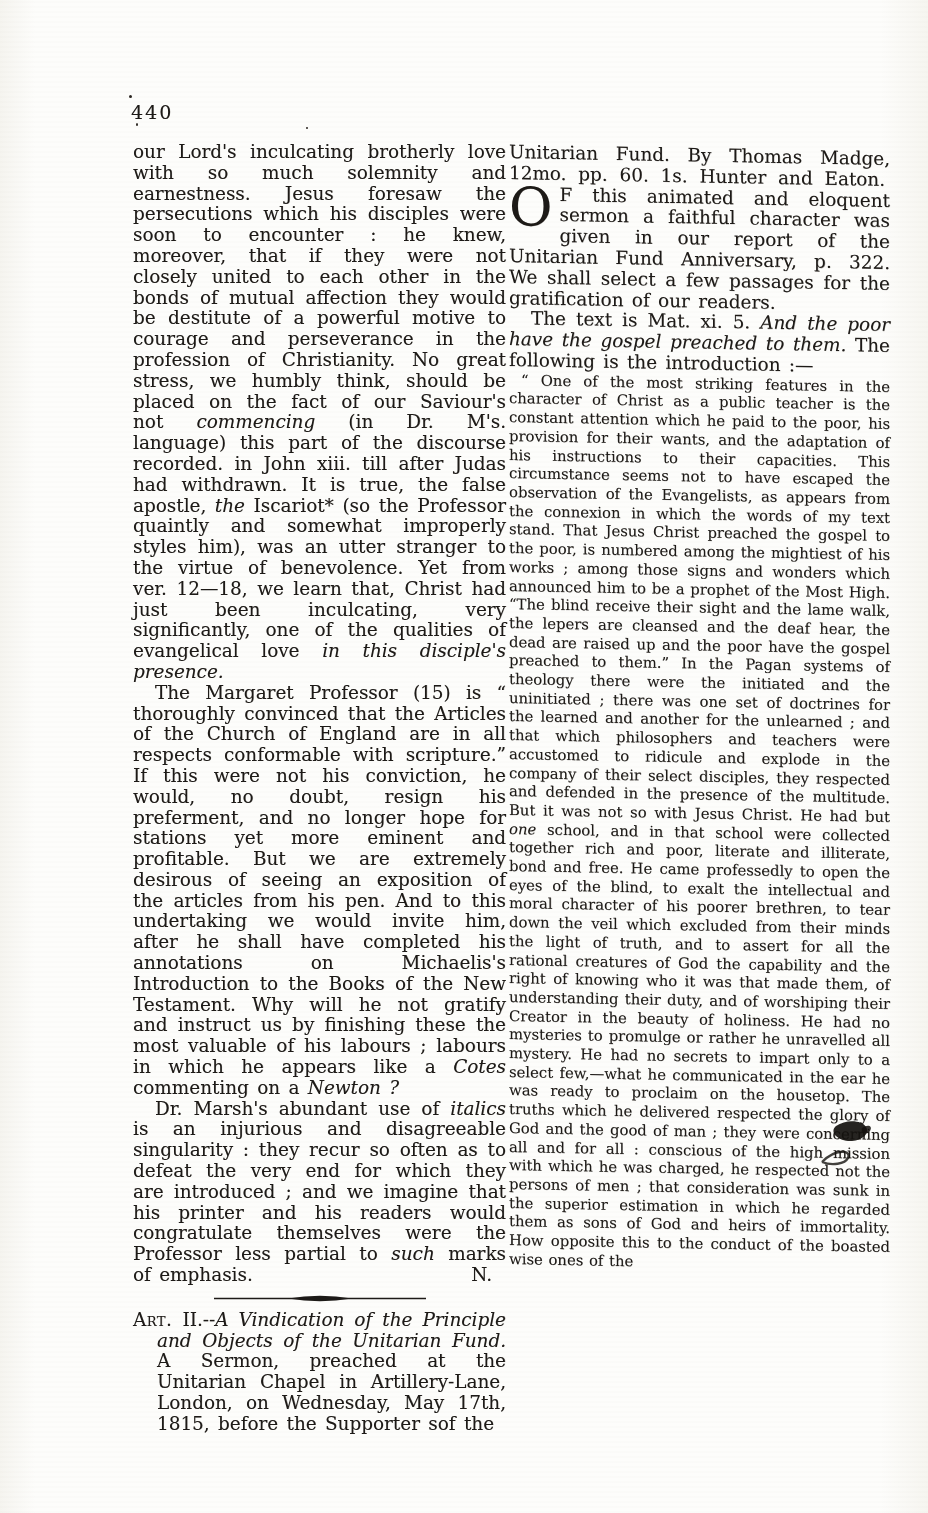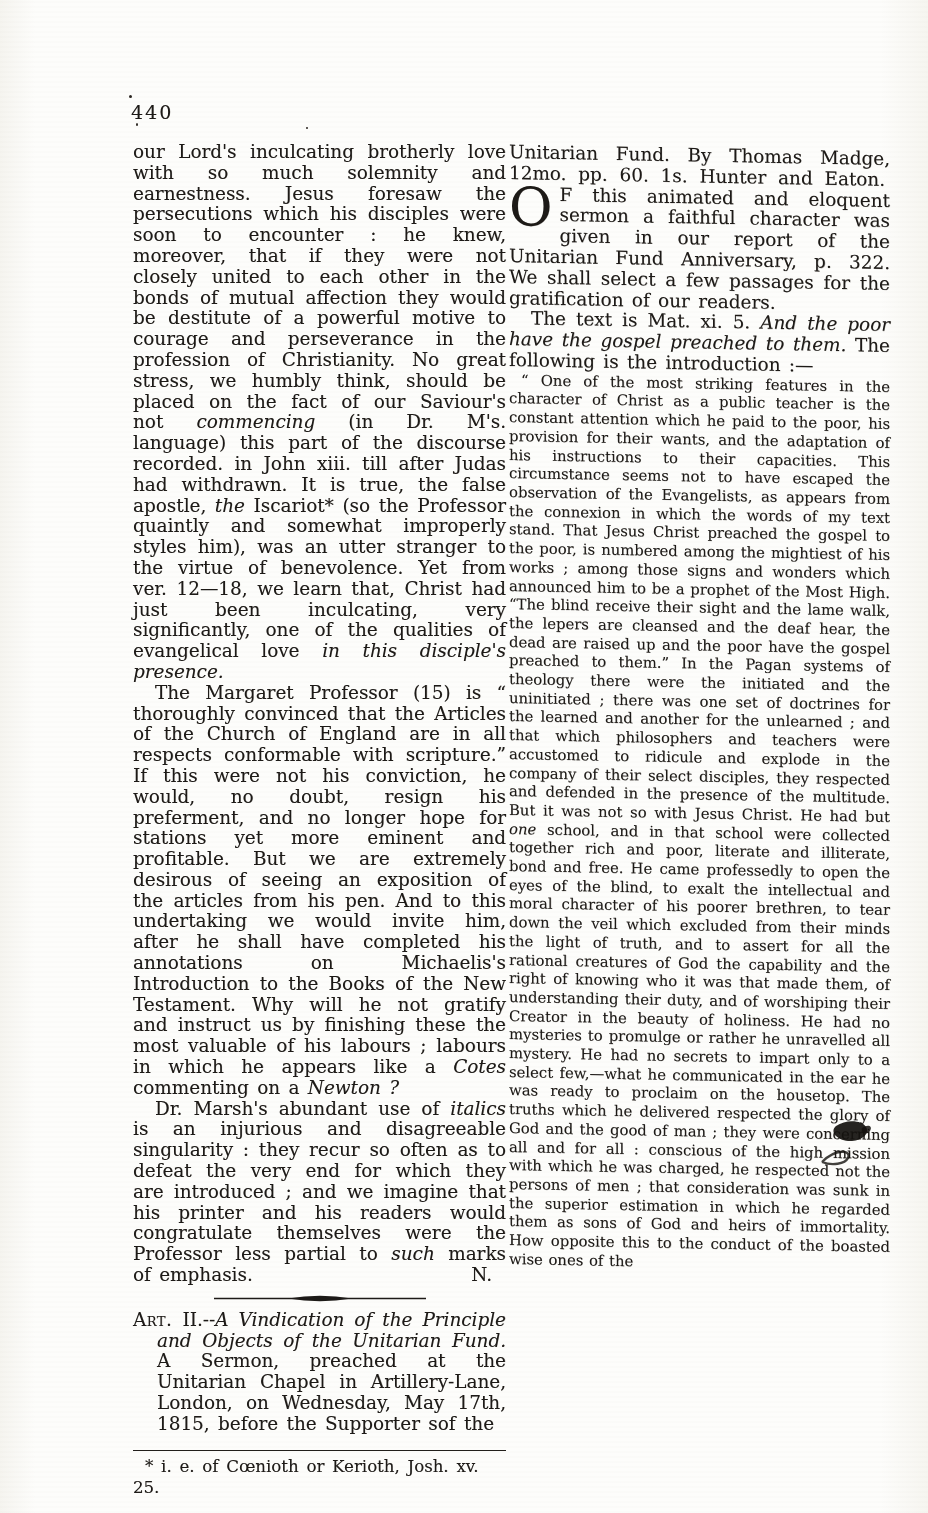--- a/index.html
+++ b/index.html
@@ -66,24 +66,20 @@
     <p class="ind"><span><span>The Margaret Professor (15) is “ thoroughly convinced that the Articles of the Church of England are in all respects conformable with scripture.”  If this were not his conviction, he would, no doubt, resign his preferment, and no longer hope for stations yet more eminent and profitable.  But we are extremely desirous of seeing an exposition of the articles from his pen.  And to this undertaking we would invite him, after he shall have completed his annotations on Michaelis's Introduction to the Books of the New Testament.  Why will he not gratify and instruct us by finishing these the most valuable of his labours ; labours in which he appears like a </span><span class="it">Cotes</span><span> commenting on a </span><span class="it">Newton ?</span></span></p>
     <p class="ind"><span><span>Dr. Marsh's abundant use of </span><span class="it">italics</span><span> is an injurious and disagreeable singularity : they recur so often as to defeat the very end for which they are introduced ; and we imagine that his printer and his readers would congratulate themselves were the Professor less partial to </span><span class="it">such</span><span> marks of emphasis.</span></span><span class="sig">N.</span></p>
 
     <svg class="divider" width="216" height="11" viewBox="0 0 216 11">
       <line x1="2" y1="5.5" x2="214" y2="5.5" stroke="#1d1a17" stroke-width="1.4"></line>
       <path d="M76 5.5 Q108 0.2 140 5.5 Q108 10.8 76 5.5 Z" fill="#1d1a17"></path>
     </svg>
 
     <p class="art"><span><span class="sc">Art.</span><span> II.--</span><span class="it">A Vindication of the Principle and Objects of the Unitarian Fund.</span><span>  A Sermon, preached at the Unitarian Chapel in Artillery-Lane, London, on Wednesday, May 17th, 1815, before the Supporter sof the</span></span></p>
 
-    <div class="footnote">
-      <div class="fn-l1">* i. e. of Cœnioth or Kerioth, Josh. xv.</div>
-      <div>25.</div>
-    </div>
   </div>
 
   <div class="col col-right">
     <p class="rc-title"><span><span>Unitarian Fund.  By Thomas Madge, 12mo.  pp. 60.  1s.  Hunter and Eaton.</span></span></p>
     <p><span class="dropcap">O</span><span><span>F this animated and eloquent sermon a faithful character was given in our report of the Unitarian Fund Anniversary, p. 322.  We shall select a few passages for the gratification of our readers.</span></span></p>
     <p class="ind"><span><span>The text is Mat. xi. 5.  </span><span class="it">And the poor have the gospel preached to them.</span><span> The following is the introduction :—</span></span></p>
     <p class="quote"><span><span>“ One of the most striking features in the character of Christ as a public teacher is the constant attention which he paid to the poor, his provision for their wants, and the adaptation of his instructions to their capacities.  This circumstance seems not to have escaped the observation of the Evangelists, as appears from the connexion in which the words of my text stand.  That Jesus Christ preached the gospel to the poor, is numbered among the mightiest of his works ; among those signs and wonders which announced him to be a prophet of the Most High.  “The blind receive their sight and the lame walk, the lepers are cleansed and the deaf hear, the dead are raised up and the poor have the gospel preached to them.”  In the Pagan systems of theology there were the initiated and the uninitiated ; there was one set of doctrines for the learned and another for the unlearned ; and that which philosophers and teachers were accustomed to ridicule and explode in the company of their select disciples, they respected and defended in the presence of the multitude.  But it was not so with Jesus Christ.  He had but </span><span class="it">one</span><span> school, and in that school were collected together rich and poor, literate and illiterate, bond and free.  He came professedly to open the eyes of the blind, to exalt the intellectual and moral character of his poorer brethren, to tear down the veil which excluded from their minds the light of truth, and to assert for all the rational creatures of God the capability and the right of knowing who it was that made them, of understanding their duty, and of worshiping their Creator in the beauty of holiness.  He had no mysteries to promulge or rather he unravelled all mystery.  He had no secrets to impart only to a select few,—what he communicated in the ear he was ready to proclaim on the housetop.  The truths which he delivered respected the glory of God and the good of man ; they were concerning all and for all : conscious of the high mission with which he was charged, he respected not the persons of men ; that consideration was sunk in the superior estimation in which he regarded them as sons of God and heirs of immortality.  How opposite this to the conduct of the boasted wise ones of the</span></span></p>
   </div>
 
   <div class="speck" style="left:129px;top:95px;width:3px;height:3px;"></div>

